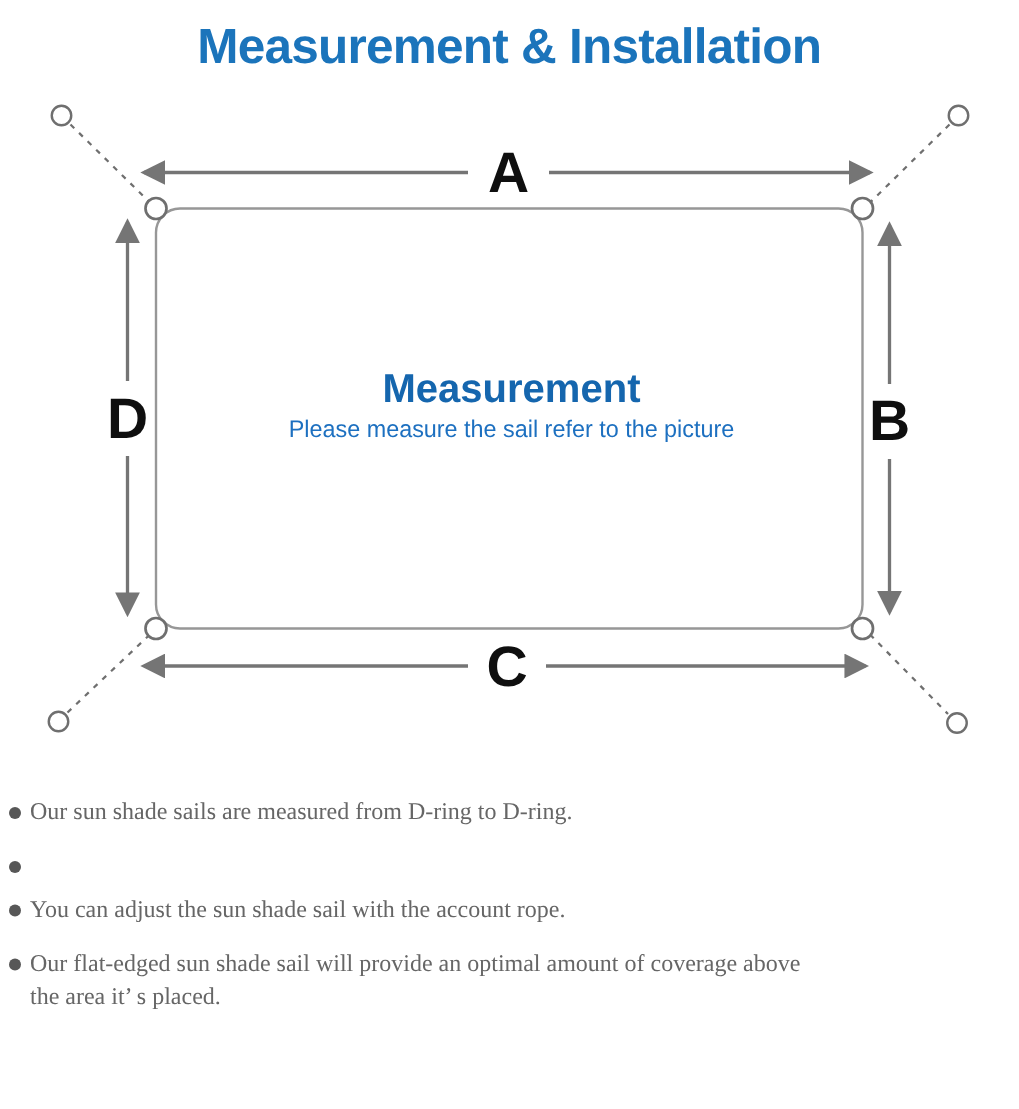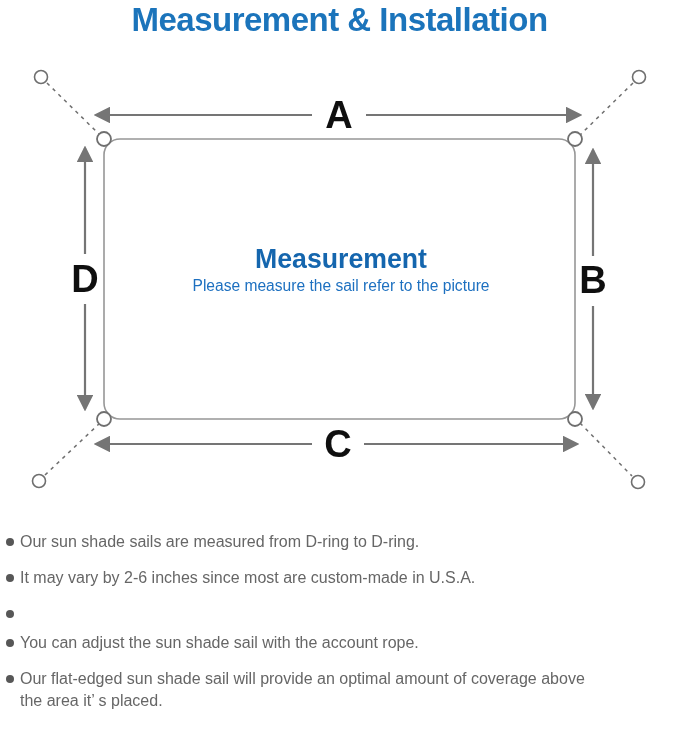--- a/index.html
+++ b/index.html
@@ -6,21 +6,21 @@
   .page {
     position: relative;
     width: 679px;
     height: 739px;
     background: #ffffff;
     overflow: hidden;
     font-family: "Liberation Sans", sans-serif;
   }
   .page-title {
     position: absolute;
-    top: 0; left: 0;
+    top: 11px; left: 0;
     width: 100%;
     margin: 0;
     text-align: center;
     font-size: 33px;
     line-height: 40px;
     font-weight: bold;
     letter-spacing: -0.5px;
     color: #1b74bb;
   }
   .diagram-svg {
@@ -73,20 +73,21 @@
     height: 8px;
     border-radius: 50%;
     background: #575757;
     margin: 7px 6px 0 0;
   }
   .note-text {
     font-size: 16px;
     line-height: 22px;
     color: #666666;
     white-space: pre-line;
+    font-family: Liberation Serif, serif;
   }
 </style>
 </head>
 <body>
 
 <div class="page">
 
   <h1 class="page-title">Measurement &amp; Installation</h1>
 
   <svg class="diagram-svg" width="679" height="455" viewBox="0 0 679 455" xmlns="http://www.w3.org/2000/svg">
@@ -133,24 +134,20 @@
     <text class="inner-sub" x="341" y="233" textLength="297" lengthAdjust="spacingAndGlyphs">Please measure the sail refer to the picture</text>
   </svg>
 
   <ul class="notes">
     <li class="note-item">
       <span class="note-bullet"></span>
       <span class="note-text">Our sun shade sails are measured from D-ring to D-ring.</span>
     </li>
     <li class="note-item">
       <span class="note-bullet"></span>
-      <span class="note-text">It may vary by 2-6 inches since most are custom-made in U.S.A.</span>
-    </li>
-    <li class="note-item">
-      <span class="note-bullet"></span>
     </li>
     <li class="note-item">
       <span class="note-bullet"></span>
       <span class="note-text">You can adjust the sun shade sail with the account rope.</span>
     </li>
     <li class="note-item">
       <span class="note-bullet"></span>
       <span class="note-text">Our flat-edged sun shade sail will provide an optimal amount of coverage above
 the area it’ s placed.</span>
     </li>

